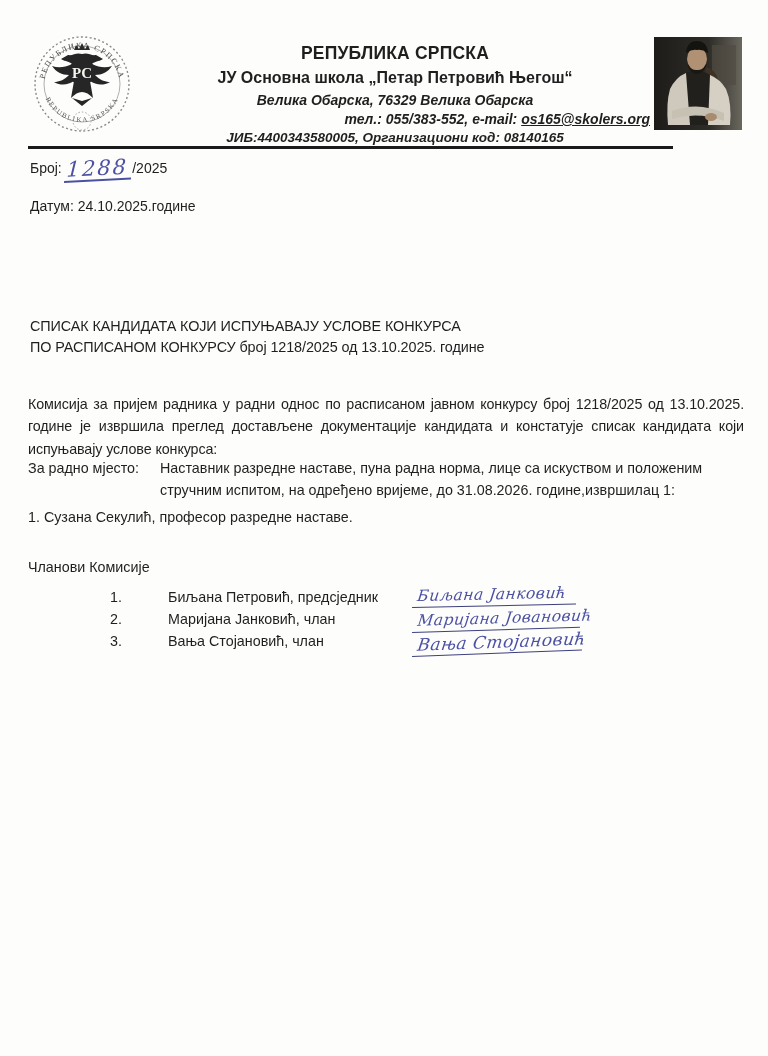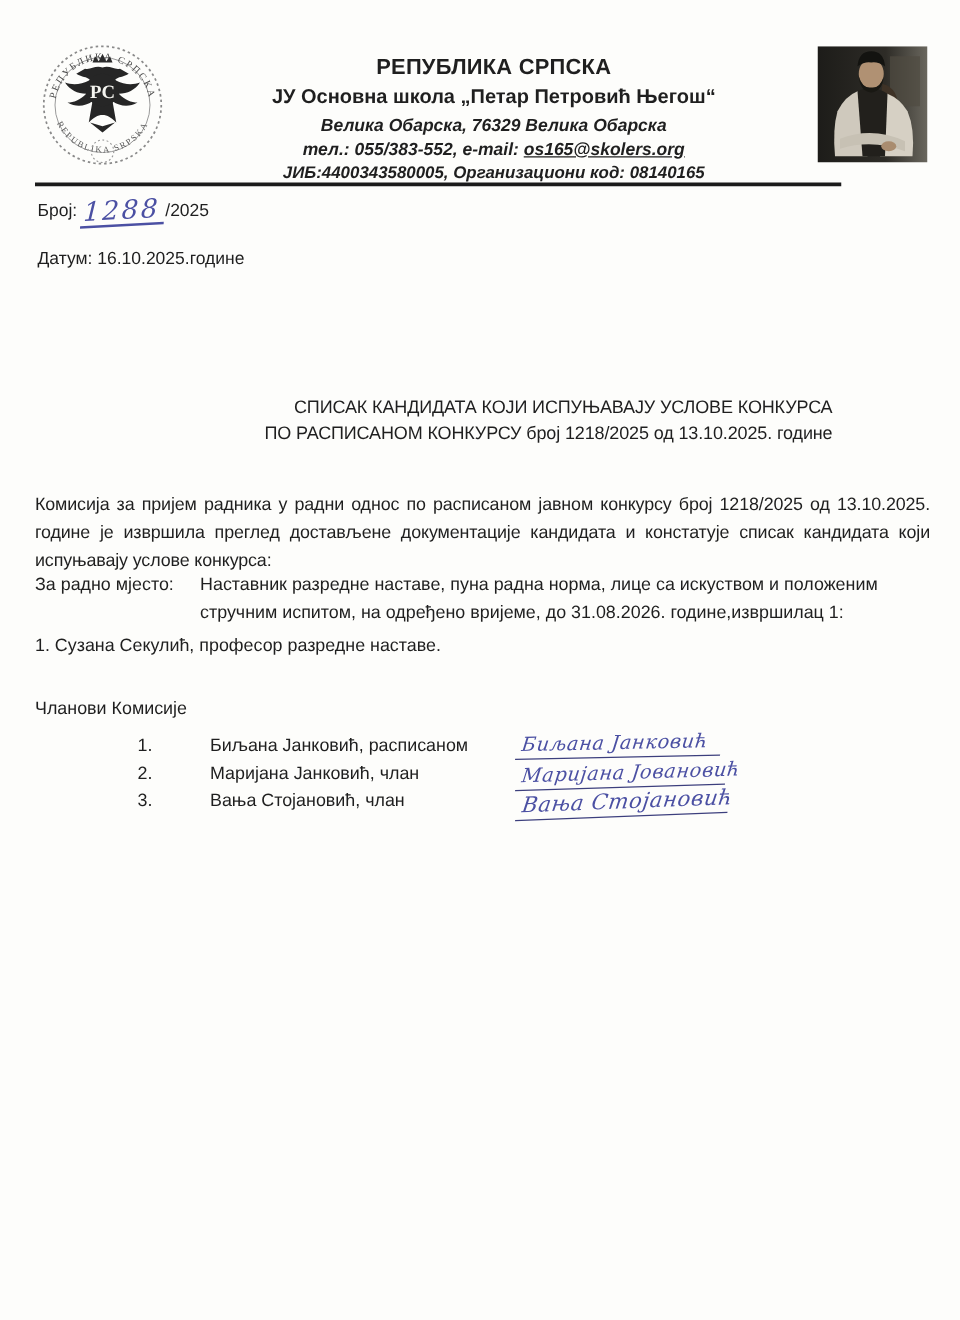--- a/index.html
+++ b/index.html
@@ -18,21 +18,21 @@
     position: absolute; top: 28px; left: 28px; width: 714px;
     display: flex; align-items: flex-start;
   }
   .seal-box { width: 112px; flex: 0 0 112px; }
   .header-center {
     flex: 1; text-align: center; padding-top: 14px; line-height: 1.3;
   }
   .h-line1 { font-size: 17.5px; font-weight: bold; letter-spacing: .2px; }
   .h-line2 { font-size: 16px; font-weight: bold; margin-top: 3px; }
   .h-line3 { font-size: 14px; font-weight: bold; font-style: italic; margin-top: 2px; }
-  .h-line4 { font-size: 14px; font-weight: bold; font-style: italic; margin-top: 1px; }
+  .h-line4 { font-size: 14px; font-weight: bold; font-style: italic; margin-top: 1px; text-align: right; }
   .h-line4 a, .h-email { text-decoration: underline; color: #1f1f1f; }
   .h-line5 { font-size: 13.5px; font-weight: bold; font-style: italic; margin-top: 1px; }
   .portrait-box { width: 92px; flex: 0 0 92px; display: flex; justify-content: flex-end; padding-top: 9px; }
   .rule { position: absolute; top: 146px; left: 28px; width: 645px; height: 3px; background: #1b1b1b; }
 
   
   .no-line { position: absolute; top: 160px; left: 30px; font-size: 14px; display: flex; align-items: flex-start; }
   .hand-number {
     display: inline-block;
     font-family: "DejaVu Serif", serif;
@@ -50,21 +50,21 @@
 
   
   .para1 {
     position: absolute; top: 235px; left: 28px; width: 714px;
     font-size: 14.3px; line-height: 21.8px;
     text-align: justify; text-indent: 42px;
     letter-spacing: -0.1px;
   }
   .title-block {
     position: absolute; top: 316px; left: 30px; width: 636px;
-    text-align: right; font-size: 14.4px; line-height: 20.5px;
+    text-align: left; font-size: 14.4px; line-height: 20.5px;
     letter-spacing: -0.1px;
   }
   .para2 {
     position: absolute; top: 393px; left: 28px; width: 716px;
     font-size: 14.3px; line-height: 22.4px;
     text-align: justify; letter-spacing: -0.1px;
   }
   .position-row {
     position: absolute; top: 457px; left: 28px; width: 700px;
     display: flex; font-size: 14.3px; line-height: 22.4px; gap: 12px;
@@ -167,21 +167,21 @@
     </div>
   </div>
 
   <div class="rule"></div>
 
   <div class="no-line">
     <span>Број:</span>
     <span class="hand-number">1288</span>
     <span>/2025</span>
   </div>
-  <div class="date-line">Датум: 16.10.2025.године</div>
+  <div class="date-line">Датум: 24.10.2025.године</div>
 
 
   <div class="title-block">
     <div>СПИСАК КАНДИДАТА КОЈИ ИСПУЊАВАЈУ УСЛОВЕ КОНКУРСА</div>
     <div>ПО РАСПИСАНОМ КОНКУРСУ  број 1218/2025 од  13.10.2025. године</div>
   </div>
 
   <p class="para2">Комисија за пријем радника у радни однос по расписаном јавном конкурсу број  1218/2025 од  13.10.2025. године је извршила преглед  достављене документације  кандидата и констатује списак кандидата који испуњавају услове конкурса:</p>
 
   <div class="position-row">
@@ -189,21 +189,21 @@
     <span class="pos-text">Наставник разредне наставе, пуна радна норма, лице са искуством и положеним стручним испитом, на одређено вријеме, до 31.08.2026. године,извршилац 1:</span>
   </div>
 
   <div class="candidate">1. Сузана Секулић, професор разредне наставе.</div>
 
   <div class="commission-heading">Чланови Комисије</div>
 
   <div class="members">
     <div class="member-row">
       <span class="member-num">1.</span>
-      <span>Биљана Јанковић, расписаном</span>
+      <span>Биљана Петровић, предсједник</span>
     </div>
     <div class="member-row">
       <span class="member-num">2.</span>
       <span>Маријана Јанковић, члан</span>
     </div>
     <div class="member-row">
       <span class="member-num">3.</span>
       <span>Вања Стојановић, члан</span>
     </div>
   </div>

